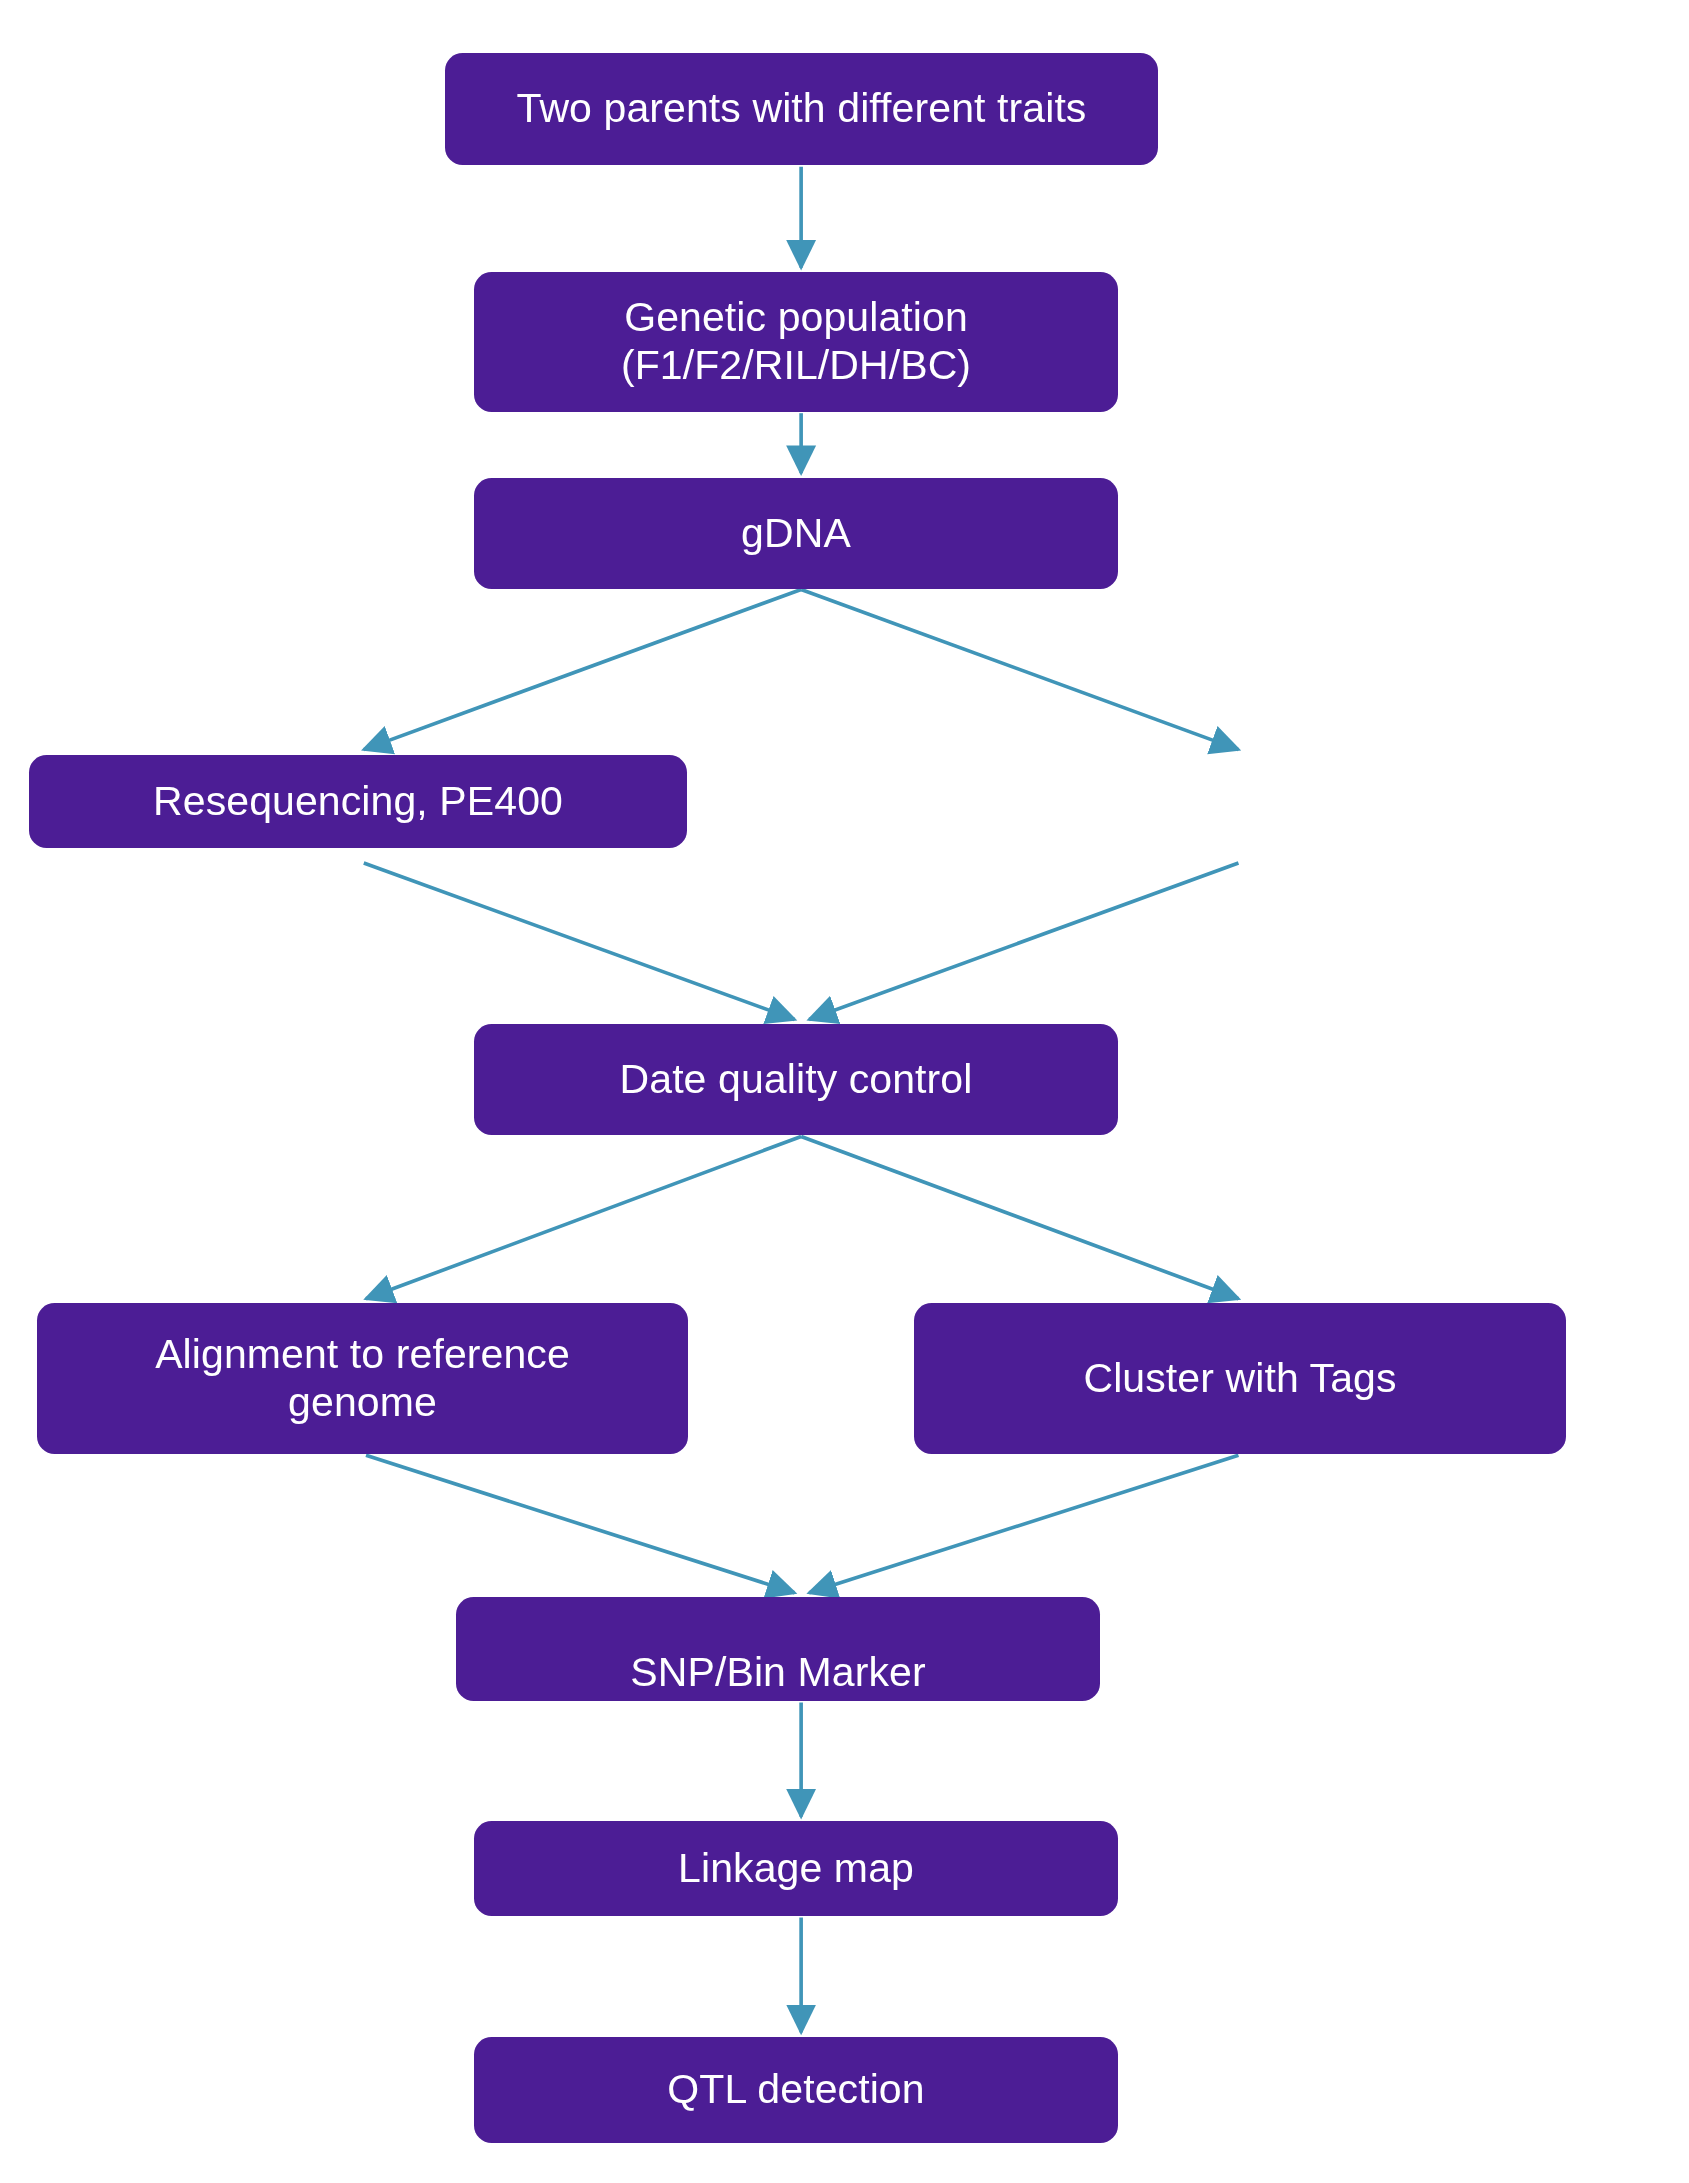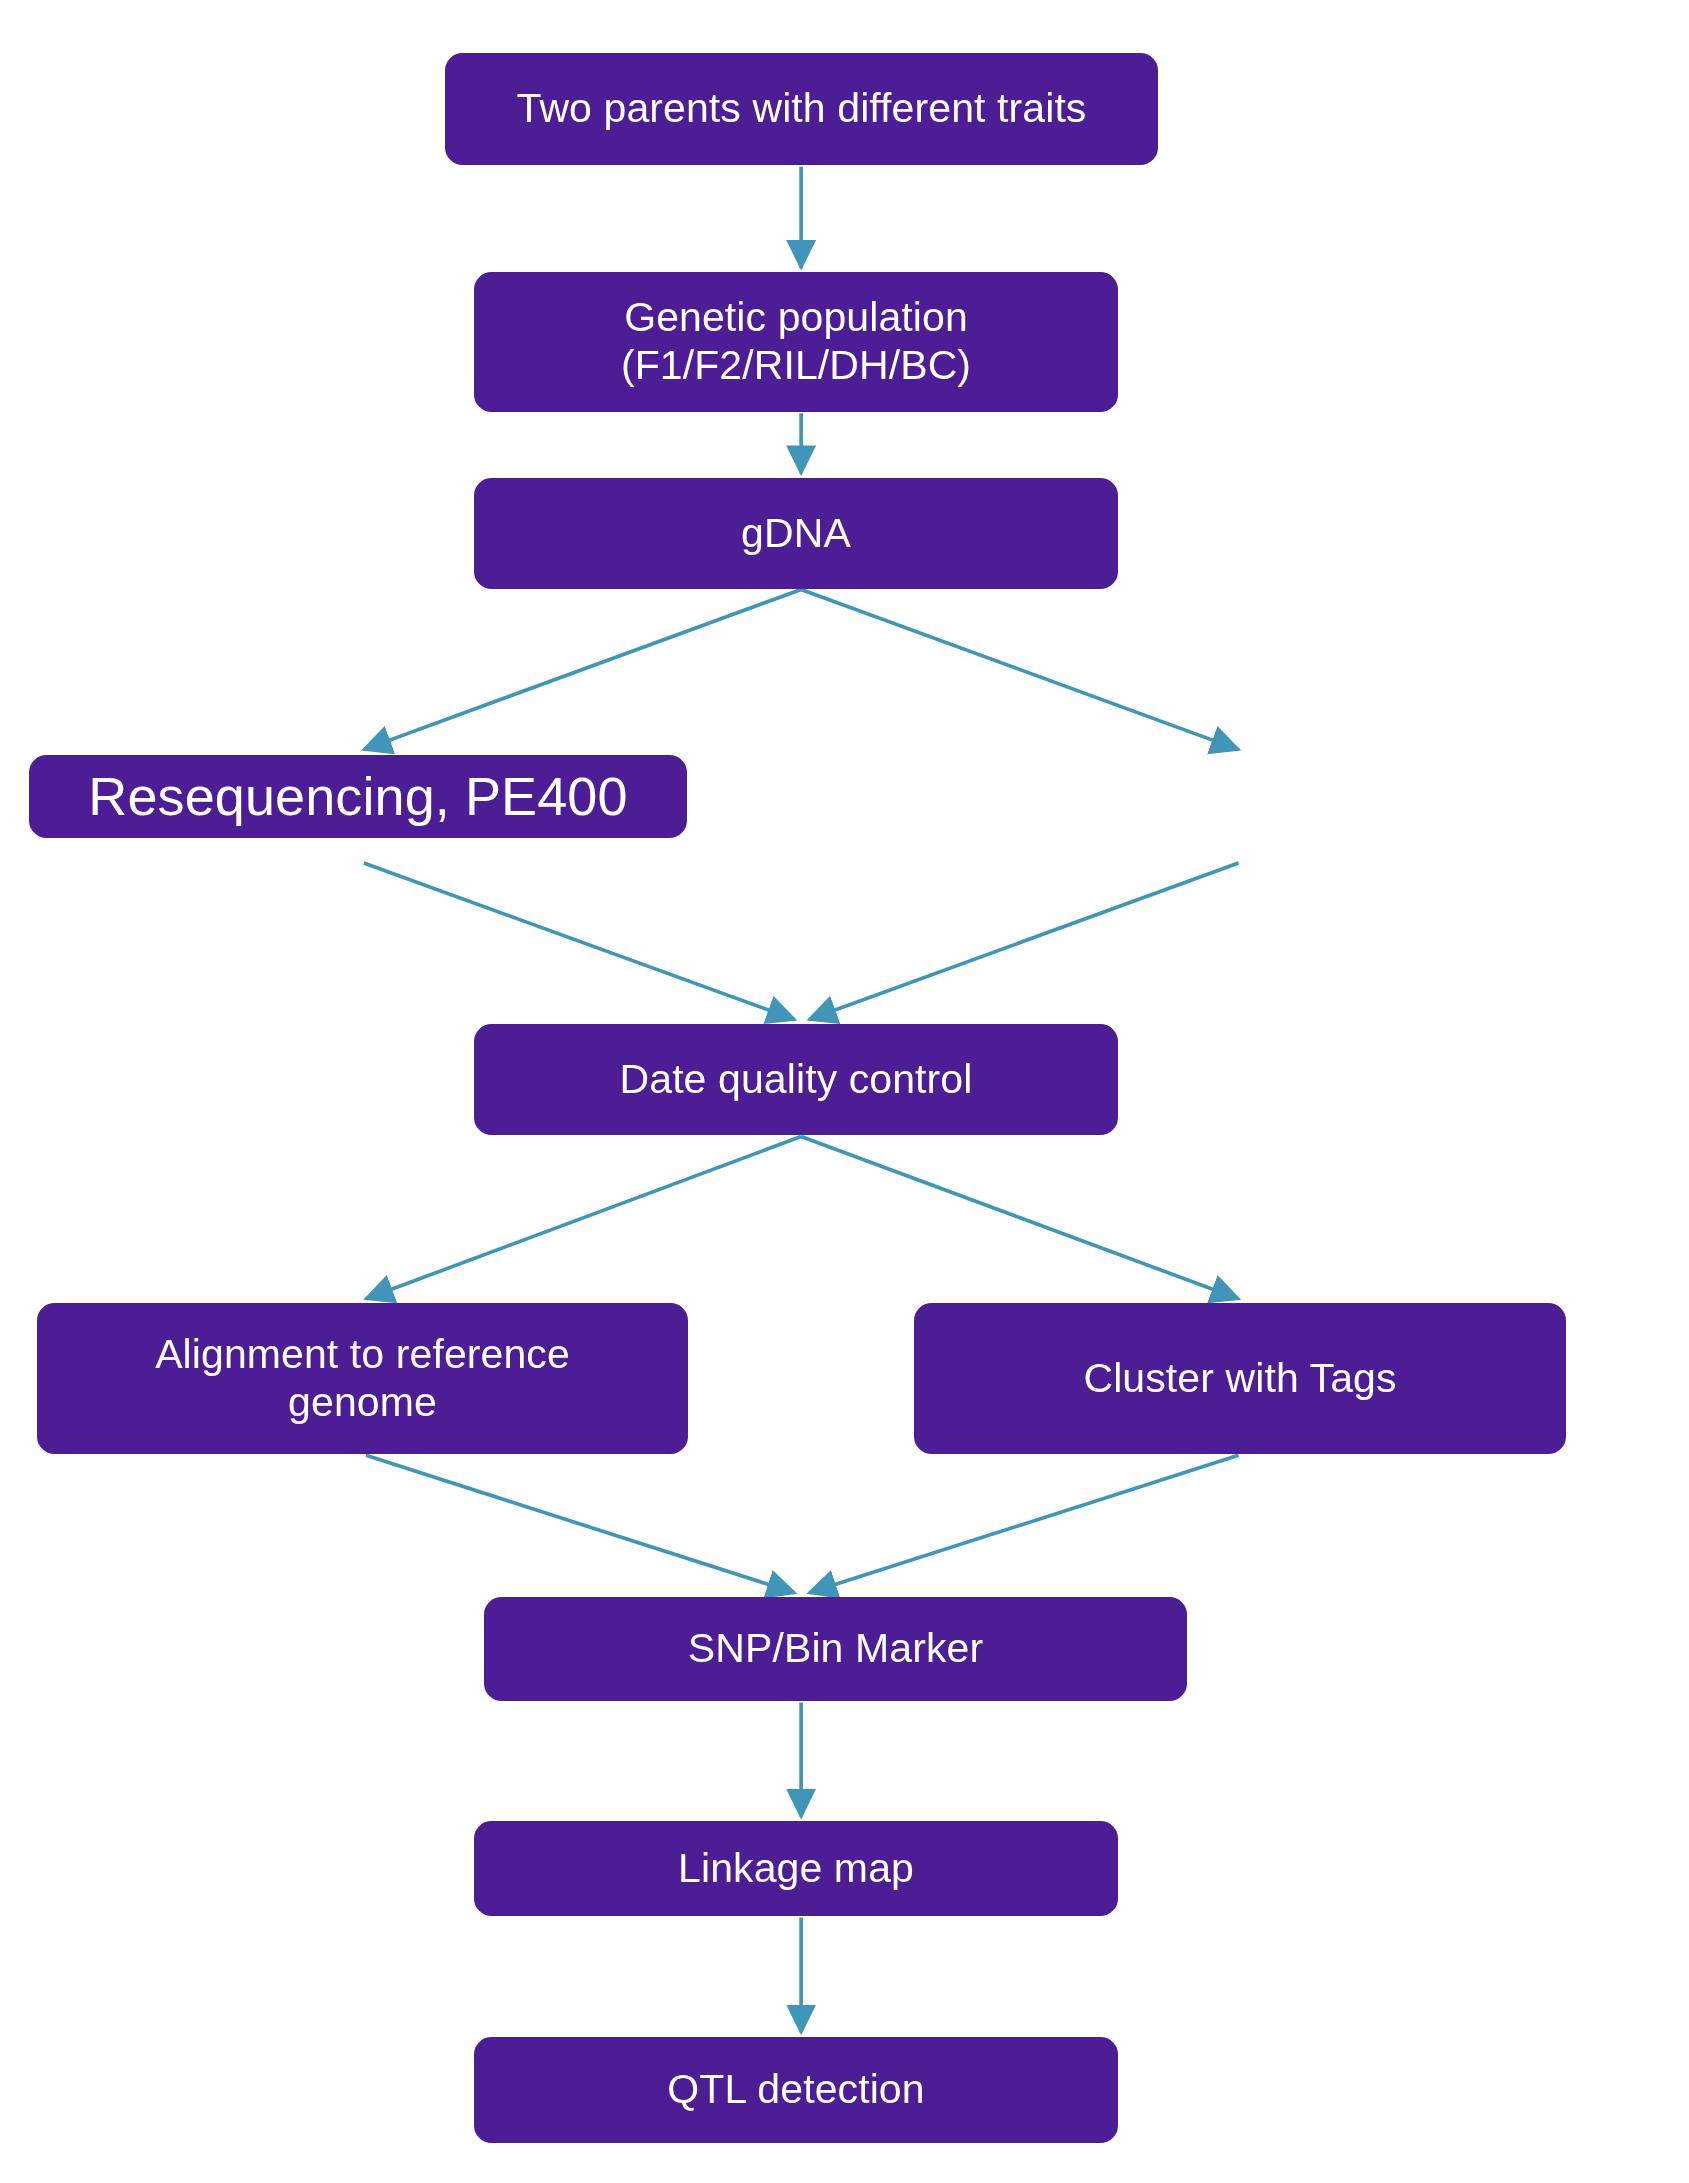--- a/index.html
+++ b/index.html
@@ -42,26 +42,26 @@
   }
   .node .label {
     white-space: pre-line;
     display: block;
   }
 
   
   #node-parents      { left: 445px;  top: 53px;   width: 713px;  height: 112px;  font-size: 41px; }
   #node-population   { left: 474px;  top: 272px;  width: 644px;  height: 140px;  font-size: 41px; }
   #node-gdna         { left: 474px;  top: 478px;  width: 644px;  height: 111px;  font-size: 41px; }
-  #node-resequencing { left: 29px;   top: 755px; width: 658px;  height: 83px;  font-size: 54px; }
+  #node-resequencing { left: 29px;   top: 755px; width: 658px;  height: 93px;  font-size: 41px; }
   #node-gbs          { left: 914px; top: 755px; width: 652px;  height: 107px;  font-size: 41px; }
   #node-qc           { left: 474px;  top: 1024px; width: 644px;  height: 111px;  font-size: 41px; }
   #node-alignment    { left: 37px;   top: 1303px; width: 651px;  height: 151px;  font-size: 41px; }
   #node-cluster      { left: 914px; top: 1303px; width: 652px;  height: 151px;  font-size: 41px; }
-  #node-snp          { left: 484px;  top: 1597px; width: 703px;  height: 104px;  font-size: 41px; }
+  #node-snp          { left: 456px;  top: 1597px; width: 644px;  height: 104px;  font-size: 41px; align-items: flex-end; }
   #node-linkage      { left: 474px;  top: 1821px; width: 644px;  height: 95px;  font-size: 41px; }
   #node-qtl          { left: 474px;  top: 2037px; width: 644px;  height: 106px;  font-size: 41px; }
 </style>
 </head>
 <body>
 
 <div id="canvas">
 
   <svg id="edges" viewBox="0 0 2310 2985" width="1690" height="2183" xmlns="http://www.w3.org/2000/svg">
     <defs>

